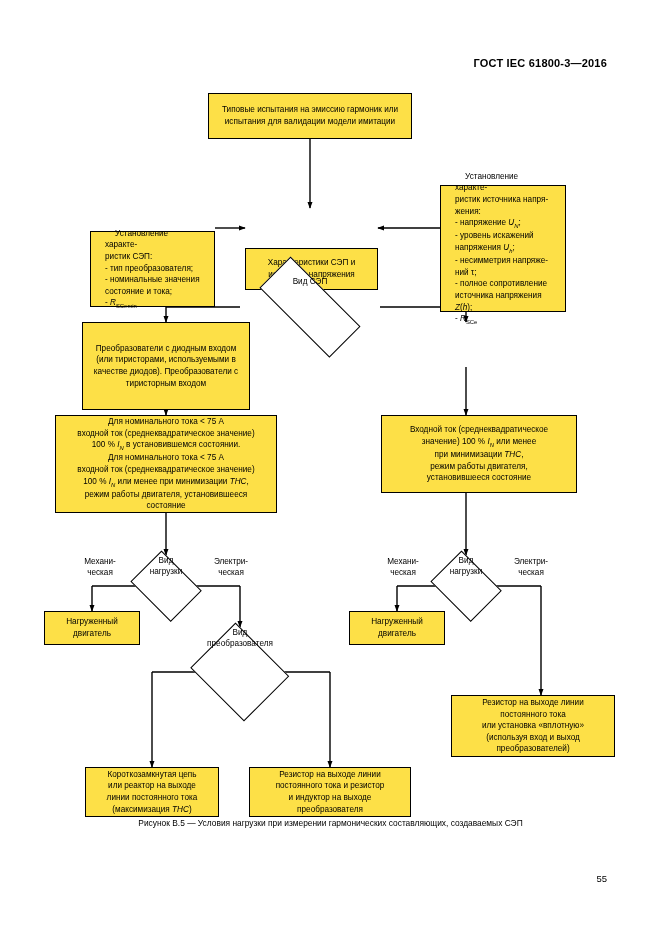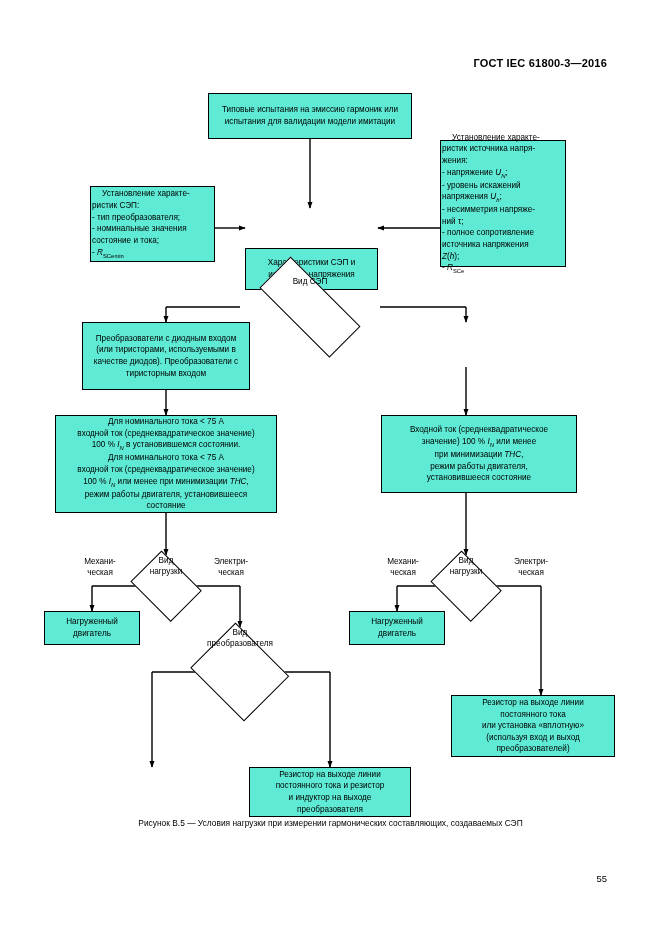--- a/index.html
+++ b/index.html
@@ -41,35 +41,36 @@
     top: 0;
     width: 661px;
     height: 935px;
     pointer-events: none;
   }
 
   .node {
     position: absolute;
     box-sizing: border-box;
     border: 1.4px solid #000;
-    background: #5eead4;
+    background: #fde047;
     display: flex;
     align-items: center;
     justify-content: center;
     text-align: center;
     font-size: 8.2px;
     line-height: 1.42;
     padding: 3px 4px;
   }
   .node .txt { width: 100%; }
 
   .node.left-align {
     justify-content: flex-start;
     text-align: left;
-    padding: 4px 1px;
+    padding: 4px 14px;
+    margin-top: 45px;
   }
   .node.left-align .txt { text-align: left; }
   .node .indent { display: block; text-indent: 10px; }
 
   
   .diamond {
     position: absolute;
     display: flex;
     align-items: flex-start;
     justify-content: center;
@@ -211,21 +212,21 @@
 
   <div class="node" style="left:245px; top:208px; width:133px; height:42px;margin-top:40px;">
     <span class="txt">Характеристики СЭП и источника напряжения</span>
   </div>
 
   <div class="diamond" style="left:240px; top:276px; width:140px; height:62px;">
     <div class="dshape"></div>
     <div class="dlabel">Вид СЭП</div>
   </div>
 
-  <div class="node" style="left:82px; top:322px; width:168px; height:68px;">
+  <div class="node" style="left:82px; top:322px; width:168px; height:88px;">
     <span class="txt">Преобразователи с диодным входом (или тиристорами, используемыми в качестве диодов). Преобразователи с тиристорным входом</span>
   </div>
 
 
   <div class="node" style="left:55px; top:415px; width:222px; height:98px;">
     <span class="txt">
       <span>Для номинального тока &lt; 75 А</span><br>
       <span>входной ток (среднеквадратическое значение)</span><br>
       <span>100 % <i>I</i><sub><i>N</i></sub> в установившемся состоянии.</span><br>
       <span>Для номинального тока &lt; 75 А</span><br>
@@ -280,20 +281,28 @@
 
   <div class="node" style="left:349px; top:611px; width:96px; height:34px;">
     <span class="txt">Нагруженный двигатель</span>
   </div>
 
   <div class="diamond" style="left:186px; top:627px; width:108px; height:90px;">
     <div class="dshape"></div>
     <div class="dlabel">Вид<br>преобразователя</div>
   </div>
 
+  <div class="node" style="left:85px; top:767px; width:134px; height:50px;">
+    <span class="txt">
+      <span>Короткозамкнутая цепь</span><br>
+      <span>или реактор на выходе</span><br>
+      <span>линии постоянного тока</span><br>
+      <span>(максимизация <i>THC</i>)</span>
+    </span>
+  </div>
 
   <div class="node" style="left:249px; top:767px; width:162px; height:50px;">
     <span class="txt">
       <span>Резистор на выходе линии</span><br>
       <span>постоянного тока и резистор</span><br>
       <span>и индуктор на выходе</span><br>
       <span>преобразователя</span>
     </span>
   </div>
 

